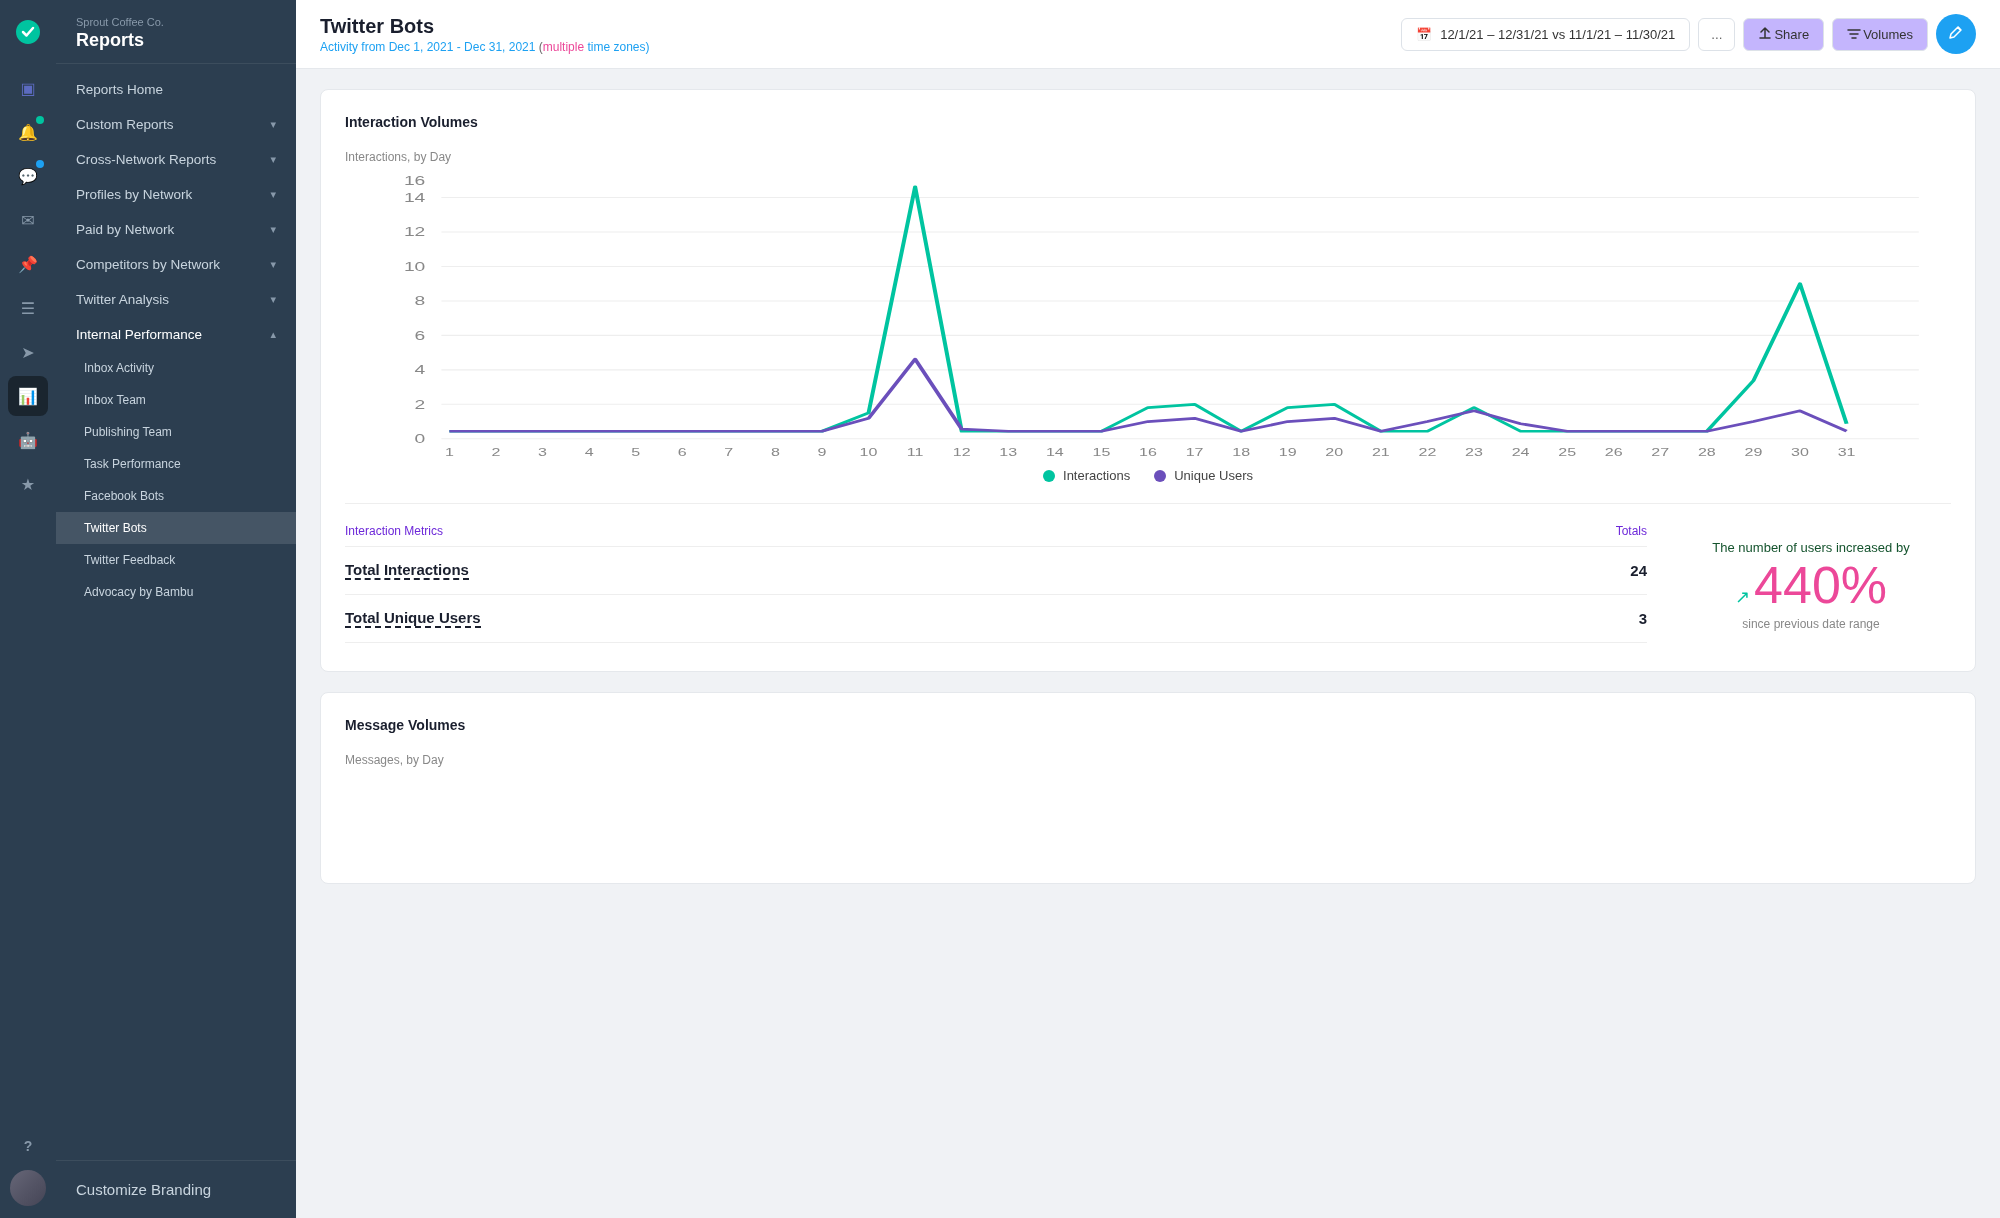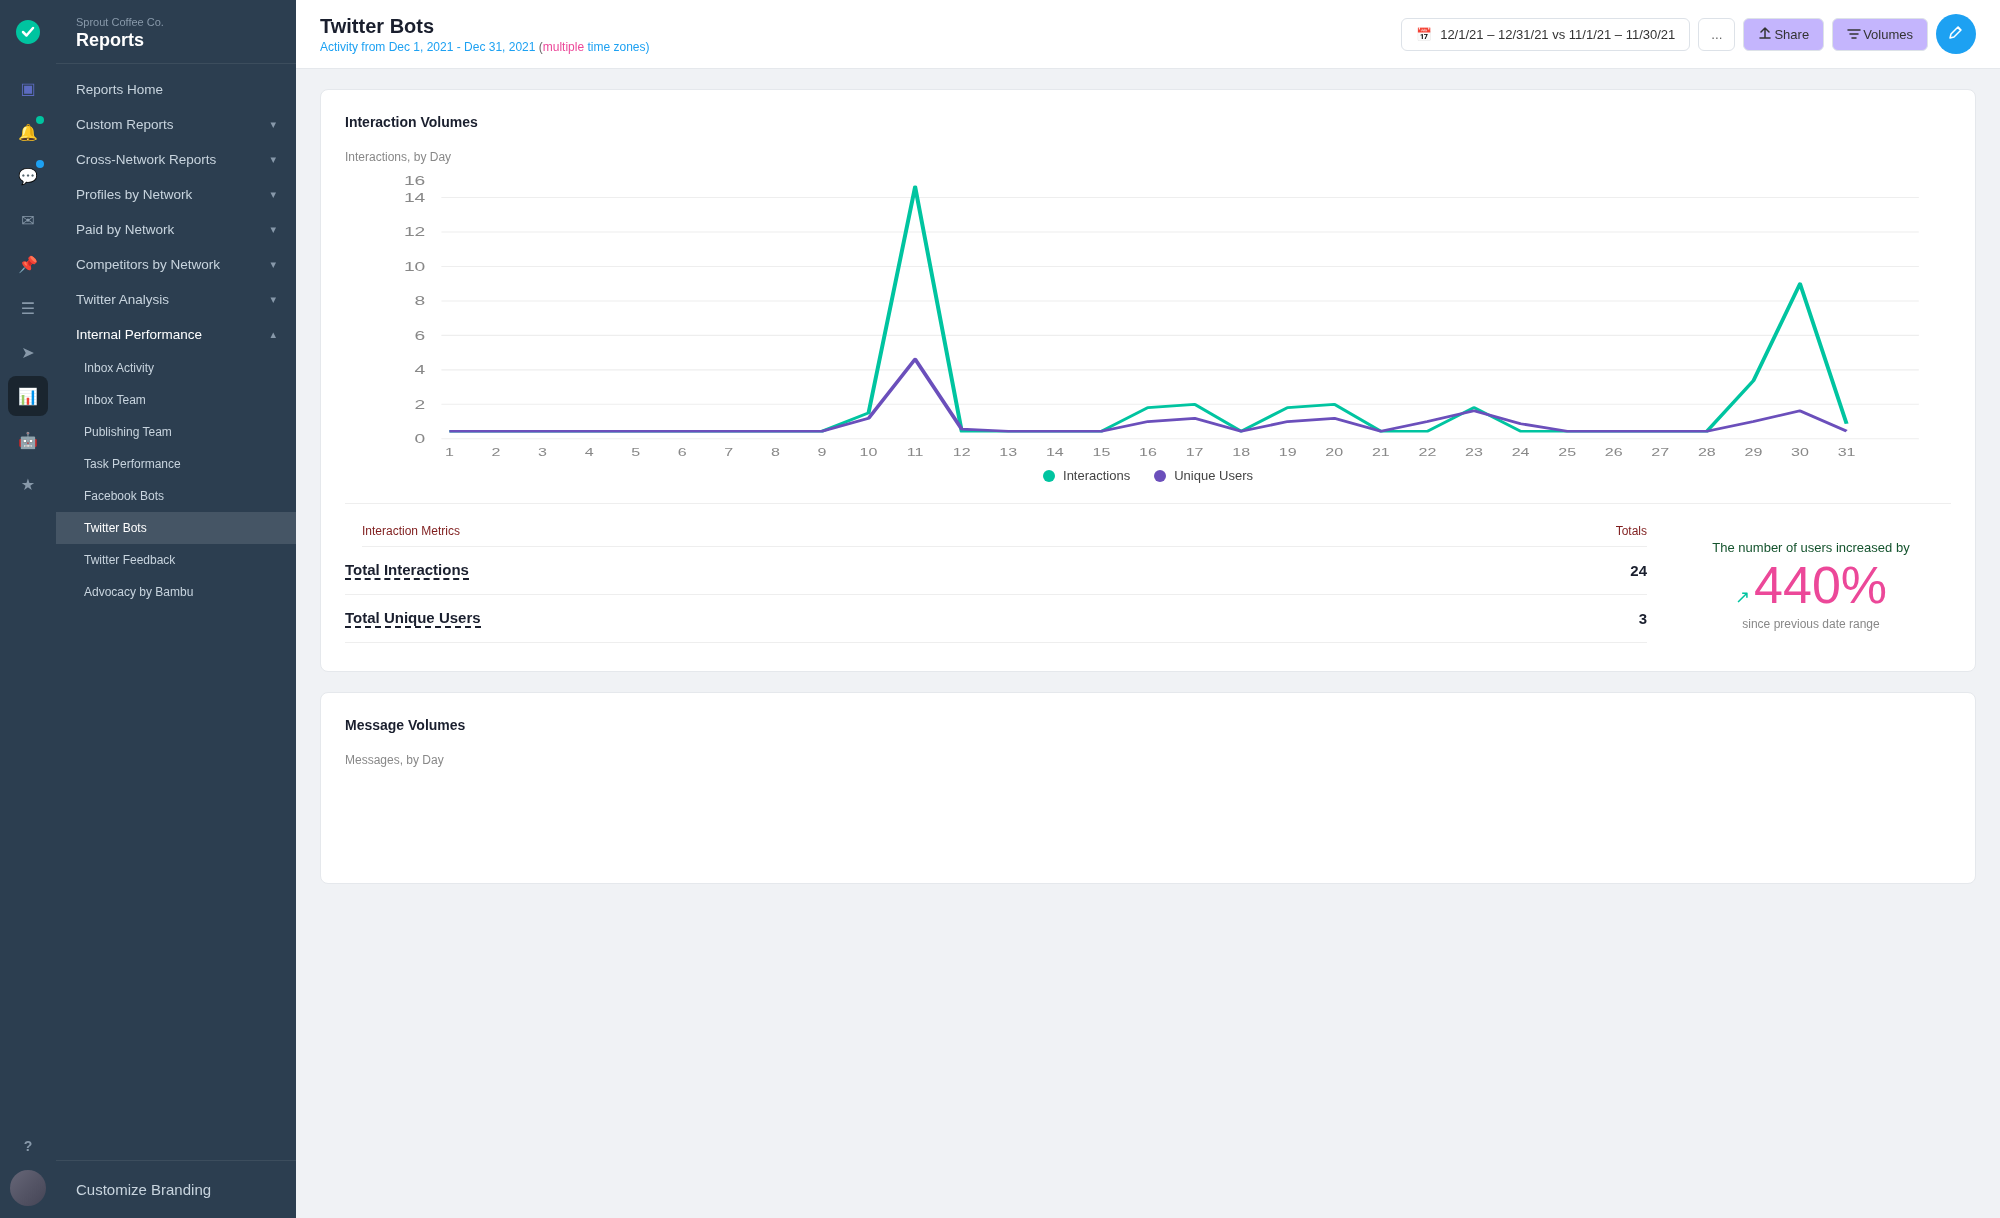--- a/index.html
+++ b/index.html
@@ -239,24 +239,23 @@
       gap: 24px;
       margin-top: 20px;
       border-top: 1px solid #eee;
       padding-top: 20px;
     }
     .metrics-table { flex: 1; }
     .metrics-header {
       display: flex;
       justify-content: space-between;
       font-size: 12px;
-      color: #7f1d1d;
+      color: #6d28d9;
       padding-bottom: 8px;
       border-bottom: 1px solid #eee;
-      margin-left: 17px;
     }
     .metric-row {
       display: flex;
       justify-content: space-between;
       align-items: center;
       padding: 14px 0;
       border-bottom: 1px solid #eee;
     }
     .metric-name {
       font-size: 15px;

